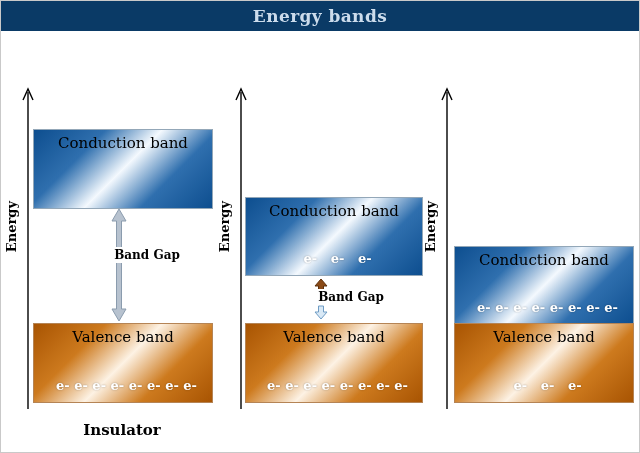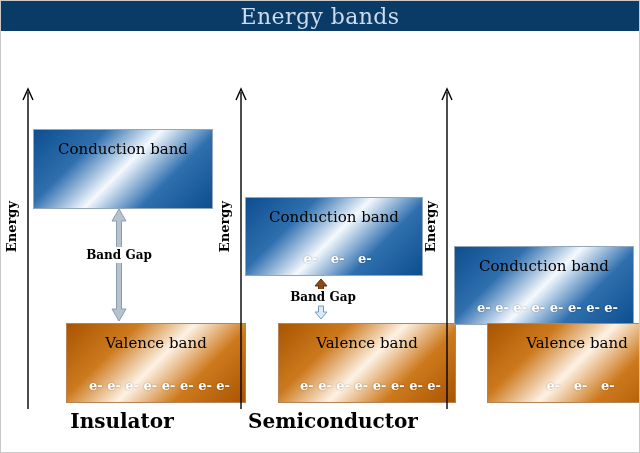--- a/index.html
+++ b/index.html
@@ -16,60 +16,60 @@
     overflow: hidden;
   }
   .titlebar {
     position: absolute; left: 0; top: 0;
     width: 100%; height: 30px;
     background: #0a3a66;
     display: flex; align-items: center; justify-content: center;
   }
   .title {
     margin: 9px;
-    font-size: 22px; font-weight: normal;
+    font-size: 17px; font-weight: bold;
     color: #ccdcec; letter-spacing: .4px;
   }
   .axis { position: absolute; }
   .energy-label {
     position: absolute;
     writing-mode: vertical-rl;
     transform: rotate(180deg);
     font-size: 13px; font-weight: bold; color: #000;
   }
   .band {
     position: absolute; text-align: center;
     border: 1px solid #93a7b8;
   }
   .band.conduction {
     background: linear-gradient(135deg, #0d4e8f 0%, #2f6fae 28%, #f4f9fe 50%, #2f6fae 72%, #0d4e8f 100%);
   }
   .band.valence {
     background: linear-gradient(135deg, #a85402 0%, #cd7a1e 28%, #fdf2e4 50%, #cd7a1e 72%, #a85402 100%);
     border-color: #b58455;
-    margin-left: 33px;
   }
-  .band-label { padding-top: 10px; font-size: 15px; color: #000; }
+  .band-label { padding-top: 4px; font-size: 15px; color: #000; }
   .electrons {
     position: absolute; left: 7px; right: 0; bottom: 9px;
     color: #ffffff; font-size: 13px; font-weight: bold;
     white-space: pre;
     text-shadow: 0 0 2px rgba(0,0,0,.35);
   }
   .gap-arrow { position: absolute; z-index: 1; }
   .gap-label {
     position: absolute; z-index: 2;
     background: #ffffff; text-align: center;
     font-size: 12px; font-weight: bold; color: #000;
     padding: 1px 2px;
+    margin-left: 28px;
   }
   .caption {
-    position: absolute; top: 408px;
+    position: absolute; top: 420px;
     text-align: center;
-    font-size: 20px; font-weight: bold; color: #000;
+    font-size: 15px; font-weight: bold; color: #000;
   }
 </style>
 </head>
 <body>
 
 <div class="stage">
 
   <div class="titlebar">
     <h1 class="title">Energy bands</h1>
   </div>
@@ -113,21 +113,20 @@
   <div class="gap-label" style="left:286px; top:288px; width:68px;">Band Gap</div>
   <svg class="gap-arrow" style="left:313px; top:304px;" width="14" height="15" viewBox="0 0 14 15">
     <polygon points="4.5,1 9.5,1 9.5,7 13,7 7,14 1,7 4.5,7" fill="#d9e9f6" stroke="#6f9cc4" stroke-width="1"></polygon>
   </svg>
 
   <div class="band valence" style="left:244px; top:322px; width:176px; height:78px;">
     <div class="band-label">Valence band</div>
     <div class="electrons">e- e- e- e- e- e- e- e-</div>
   </div>
 
-  <div class="caption" style="left:244px; width:176px;">Semiconductor</div>
 
   <svg class="axis" style="left:439px; top:86px;" width="14" height="322" viewBox="0 0 14 322">
     <line x1="7" y1="5" x2="7" y2="322" stroke="#000" stroke-width="1.4"></line>
     <polyline points="2,13 7,2 12,13" fill="none" stroke="#000" stroke-width="1.4"></polyline>
   </svg>
   <div class="energy-label" style="left:422px; top:200px;">Energy</div>
 
   <div class="band conduction" style="left:453px; top:245px; width:178px; height:77px;">
     <div class="band-label">Conduction band</div>
     <div class="electrons">e- e- e- e- e- e- e- e-</div>

